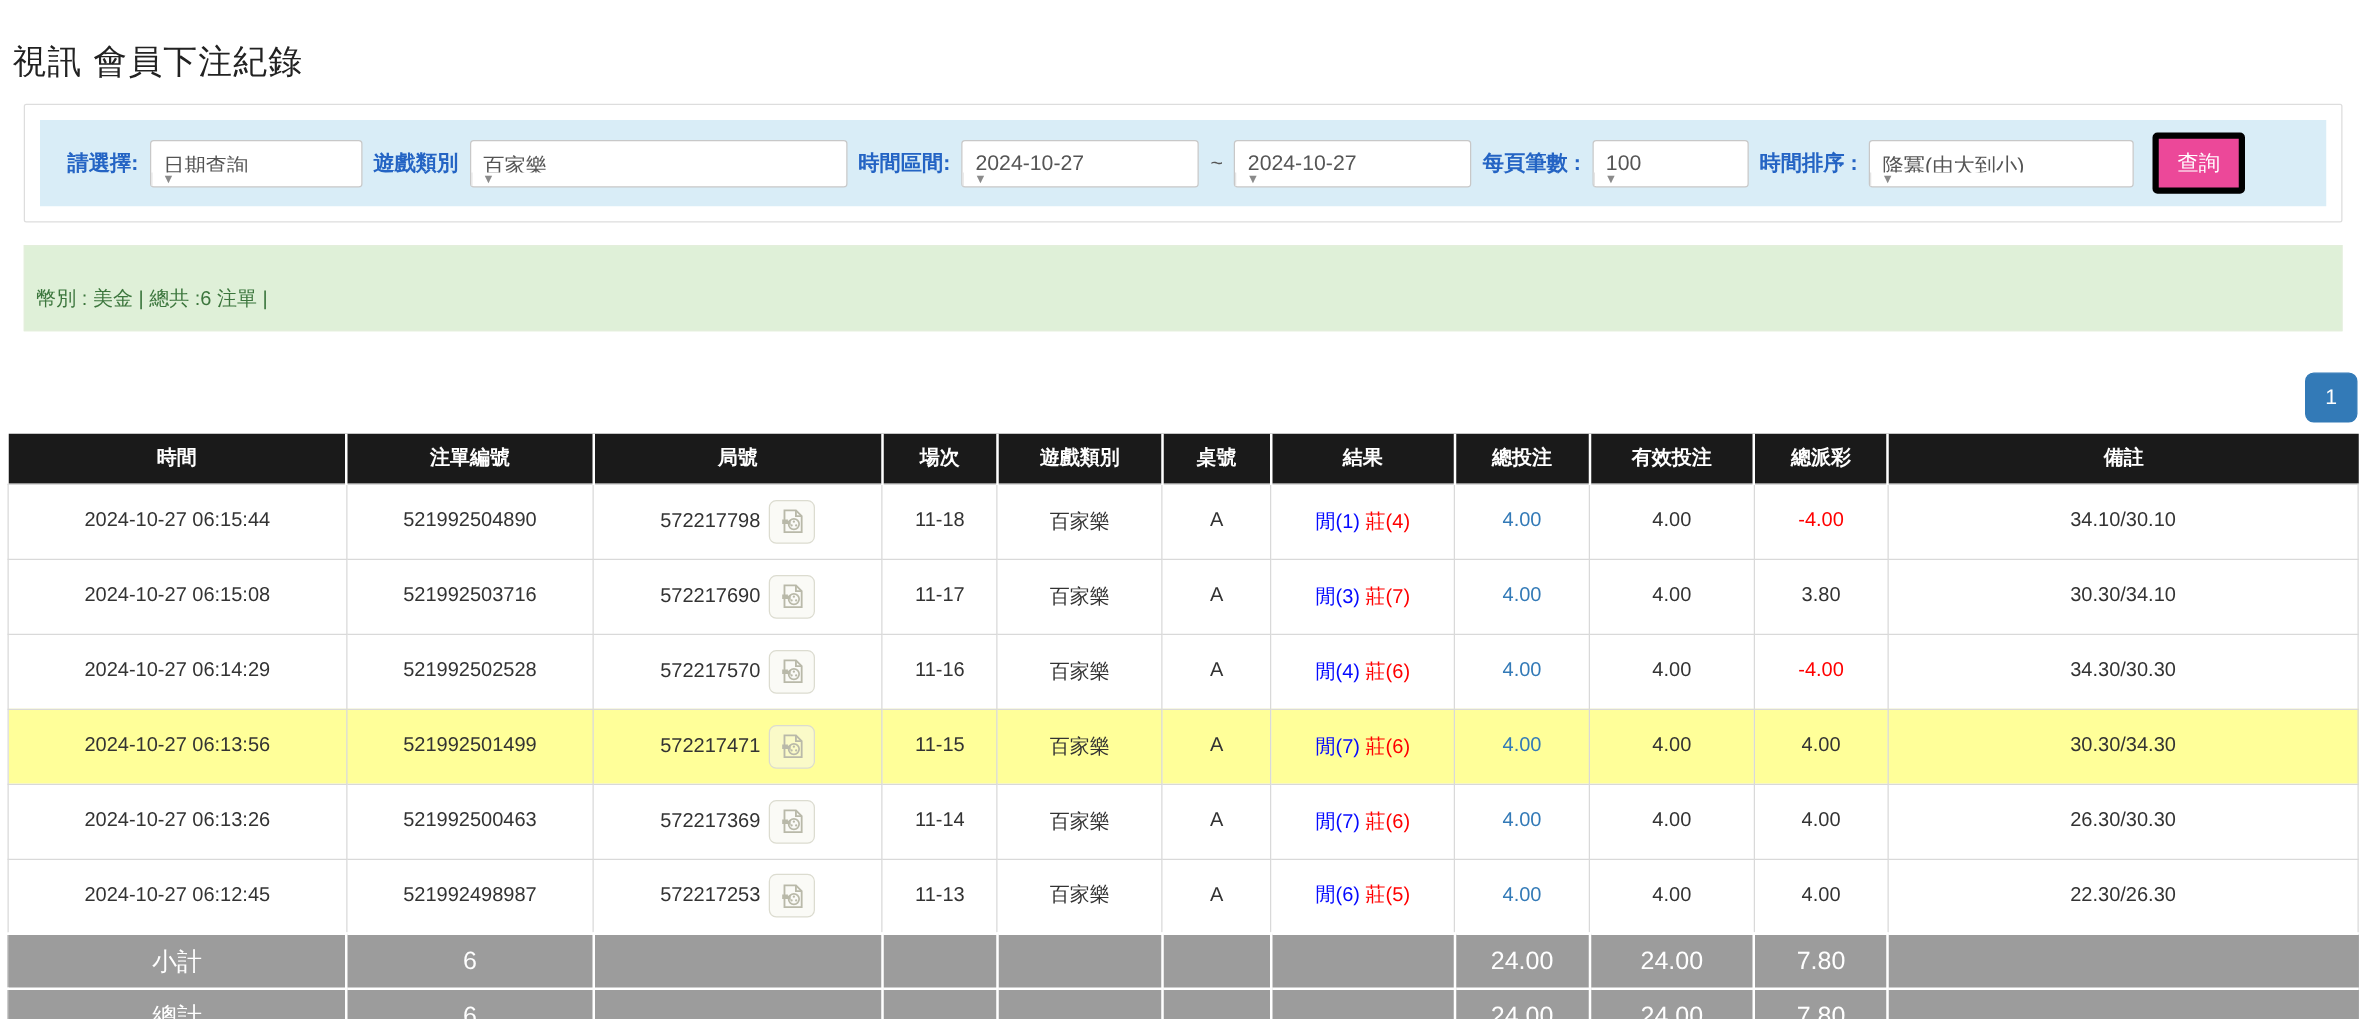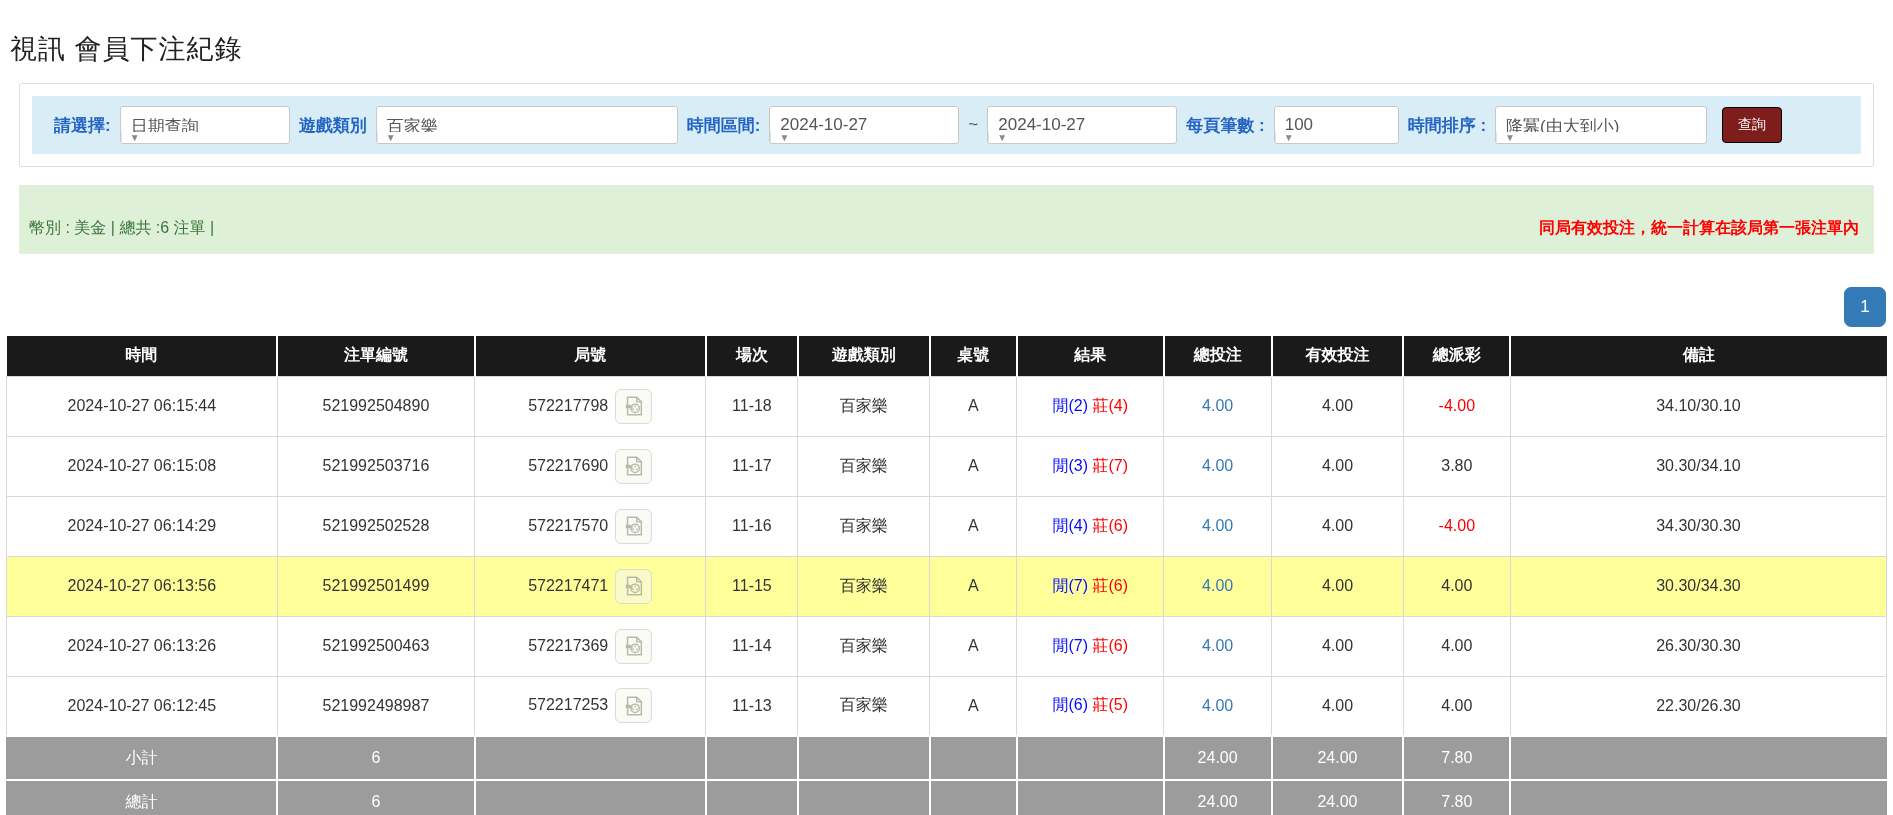--- a/index.html
+++ b/index.html
@@ -13,21 +13,21 @@
   
   .filter-panel { margin:0 19px; border:1px solid #ddd; border-radius:2px; background:#fff; padding:12px; }
   .filter-bar { background:#d9edf7; padding:10px 22px; display:flex; align-items:center; gap:9px; }
   .flabel { color:#2464c4; font-weight:bold; font-size:17px; white-space:nowrap; }
   .sel { display:flex; align-items:stretch; background:#fff; border:1px solid #c8c8c8; border-radius:3px; height:38px; cursor:pointer;flex-direction:column; }
   .sel .val { padding:8px 10px 0 10px; font-size:17px; color:#555; white-space:nowrap; overflow:hidden; flex:1; }
   .sel .arrow { width:27px; display:flex; align-items:center; justify-content:center; border-left:1px solid #e4e4e4; color:#8a8a8a; font-size:10px; }
   .sel-1 { width:170px; } .sel-2 { width:302px; } .sel-date { width:190px; }
   .sel-size { width:125px; } .sel-sort { width:212px; }
   .tilde { color:#555; font-size:17px; }
-  .btn-search { margin-left:6px; background:#7f1d1d; border:1px solid #000000; color:#fff; font-size:14px;
+  .btn-search { margin-left:6px; background:#ec4899; border:5px solid #000000; color:#fff; font-size:17px;
     padding:8px 15px; border-radius:4px; cursor:pointer; font-family:inherit; }
 
   
   .summary-bar { margin:18px 19px 0; background:#dff0d8; border:1px solid #e3eedb; color:#3c763d;
     font-size:16px; padding:32px 14px 14px 9px; display:flex; justify-content:space-between; align-items:center; }
   .summary-left { color:#3c763d; }
   .summary-notice { color:#ff0000; font-weight:bold; }
 
   
   .pager-top { display:flex; justify-content:flex-end; margin:33px 7px 9px 0; }
@@ -43,21 +43,21 @@
   tbody td { border:1px solid #d9d9d9; height:60px; text-align:center; background:#fff; color:#333; }
   tr.highlight td { background:#ffff99; }
   .player { color:#0509ff; }
   .banker { color:#ff0000; }
   a.bet-link { color:#337ab7; text-decoration:none; cursor:pointer; }
   .payout.neg { color:#ff0000; }
   .round-cell { white-space:nowrap; }
   .video-btn { display:inline-flex; align-items:center; justify-content:center; width:37px; height:35px;
     margin-left:7px; vertical-align:middle; border:1px solid #dcdcd0; border-radius:6px;
     background:rgba(245,245,238,0.55); cursor:pointer; }
-  tr.sum td { background:#9c9c9c; color:#fff; height:44px; border:2px solid #fff; font-size:16px; }
+  tr.sum td { background:#9c9c9c; color:#fff; height:44px; border:2px solid #fff; font-size:20px; }
   tr.sum td:first-child { border-left:1px solid #9c9c9c; }
   tr.sum td:last-child { border-right:1px solid #9c9c9c; }
 </style>
 </head>
 <body>
 
 <div class="page">
 
   <h1 class="page-title">視訊 會員下注紀錄</h1>
 
@@ -97,21 +97,20 @@
         <span class="val">降冪(由大到小)</span>
         <span class="arrow">▼</span>
       </div>
 
       <button class="btn-search">查詢</button>
     </div>
   </div>
 
   <div class="summary-bar">
     <span class="summary-left">幣別 : 美金 | 總共 :6 注單 |</span>
-    <span class="summary-notice">同局有效投注，統一計算在該局第一張注單內</span>
   </div>
 
   <div class="pager-top">
     <div class="page-btn">1</div>
   </div>
 
   <table class="records">
     <colgroup>
       <col style="width:14.4%">
         <col style="width:10.5%">
@@ -154,21 +153,21 @@
                 <circle cx="11.2" cy="15.6" r="1" fill="#b9b9a9"></circle>
         <circle cx="15.2" cy="15.6" r="1" fill="#b9b9a9"></circle>
         <path d="M3 10.5 h5 v4 h-5 z M8 11.8 l2.4 -1.3 v5 L8 14.2 Z" fill="#b9b9a9"></path>
       </svg>
             </button>
     </td>
     <td>11-18</td>
     <td>百家樂</td>
     <td>A</td>
     <td>
-      <span class="player">閒(2)</span>
+      <span class="player">閒(1)</span>
       <span class="banker">莊(4)</span>
     </td>
     <td><a class="bet-link">4.00</a></td>
     <td>4.00</td>
     <td><span class="payout neg">-4.00</span></td>
     <td>34.10/30.10</td>
   </tr>
         <tr>
     <td>2024-10-27 06:15:08</td>
     <td>521992503716</td>

